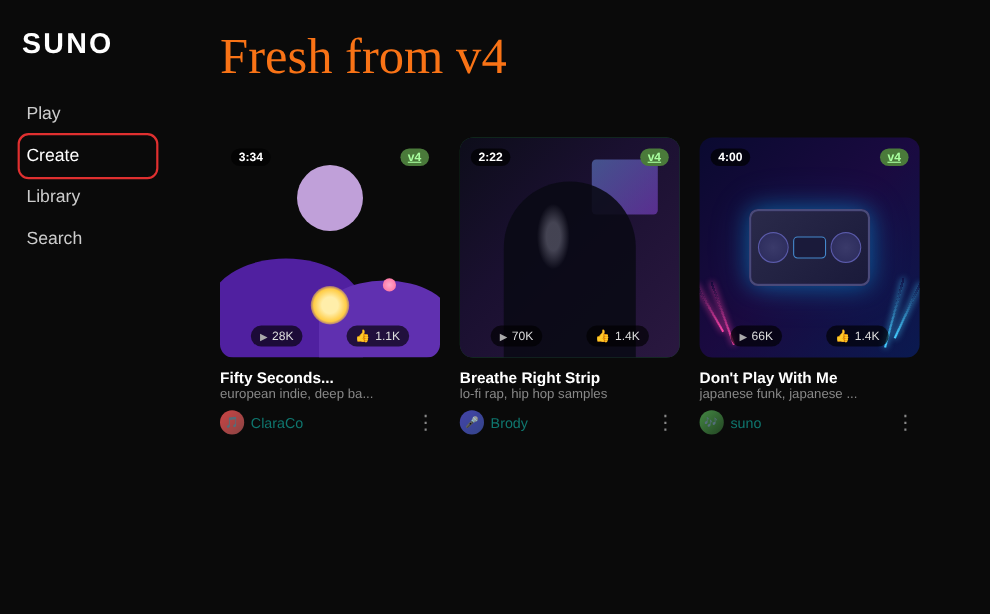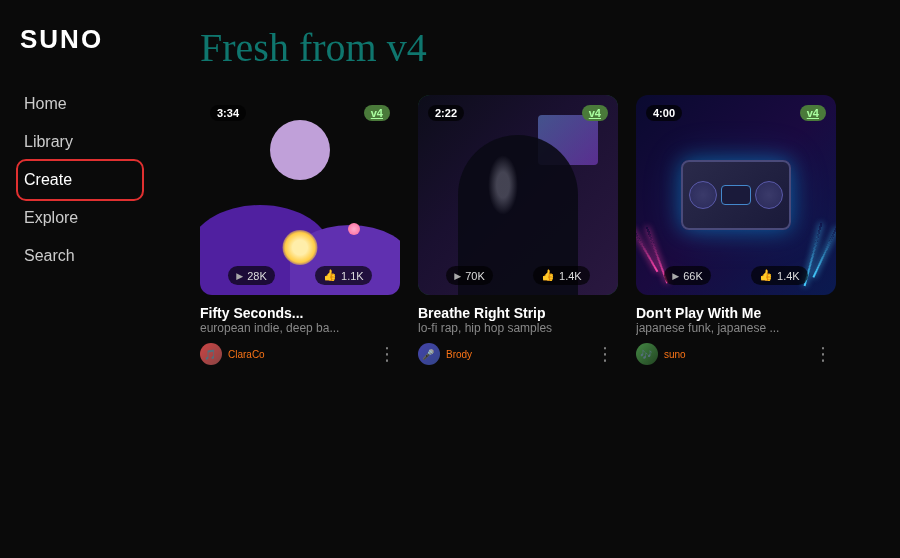--- a/index.html
+++ b/index.html
@@ -45,23 +45,24 @@
       outline-offset: 2px;
     }
 
     
     .main {
       flex: 1;
       padding: 24px 24px 24px 20px;
       overflow: hidden;
     }
     .page-title {
-      font-size: 40px;
+      font-size: 46px;
       font-weight: 400;
-      color: #0f766e;
+      color: #f97316;
+      margin-bottom: 24px;
       font-family: Georgia, serif;
     }
     .red-arrow {
       position: absolute;
       top: -90px;
       left: -120px;
       width: 130px;
       height: 80px;
       pointer-events: none;
     }
@@ -373,40 +374,39 @@
       display: flex;
       align-items: center;
       justify-content: center;
       font-size: 10px;
       color: #fff;
     }
     .avatar-1 { background: linear-gradient(135deg, #cc4444, #884444); }
     .avatar-2 { background: linear-gradient(135deg, #4444aa, #334488); }
     .avatar-3 { background: linear-gradient(135deg, #448844, #224422); }
     .author-name {
-      font-size: 10px;
-      color: #f97316;
+      font-size: 13px;
+      color: #0f766e;
     }
     .more-btn {
       color: #888;
       font-size: 18px;
       cursor: pointer;
       padding: 0 4px;
     }
   </style>
 </head>
 <body>
 
 <div class="sidebar">
   <div class="logo">SUNO</div>
   <nav>
-    <a class="nav-item">Home</a>
+    <a class="nav-item">Play</a>
+    <a class="nav-item active">Create</a>
     <a class="nav-item">Library</a>
-    <a class="nav-item active">Create</a>
-    <a class="nav-item">Explore</a>
     <a class="nav-item">Search</a>
   </nav>
 </div>
 
 <div class="main">
   
   <div style="position:relative; display:inline-block; margin-bottom: 24px;">
     <h1 class="page-title">Fresh from v4</h1>
     
     <svg class="red-arrow" viewBox="0 0 130 80" xmlns="http://www.w3.org/2000/svg">

